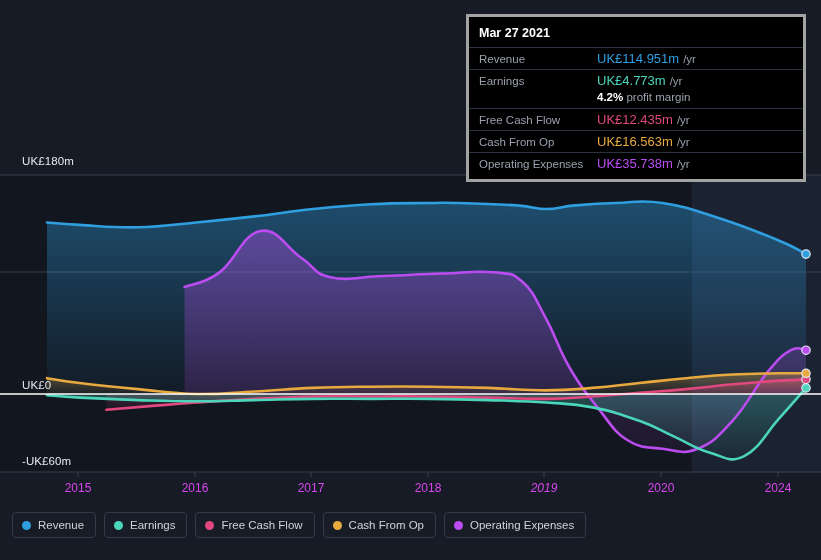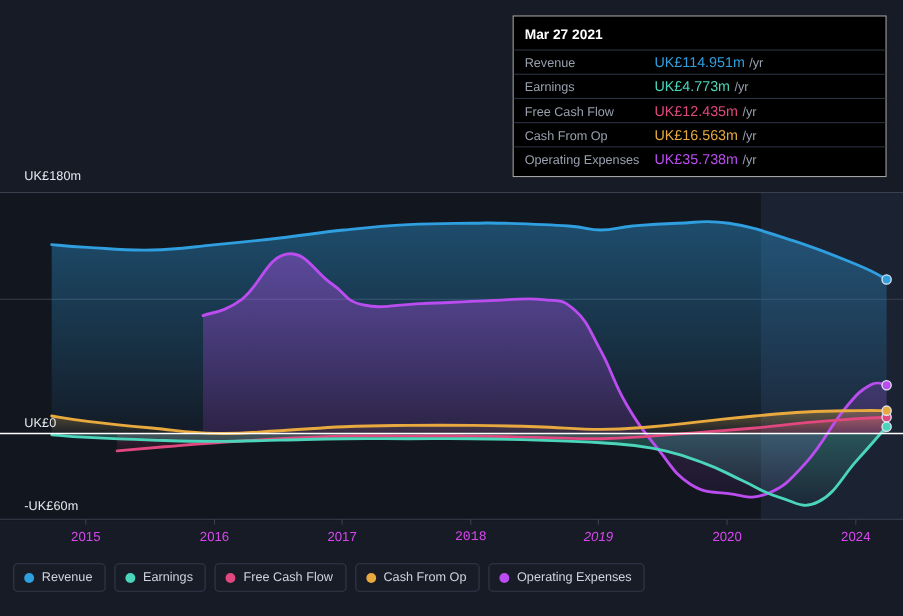--- a/index.html
+++ b/index.html
@@ -30,21 +30,21 @@
     transform: translateX(-50%);
     white-space: nowrap;
   }
 
   
   #tooltip {
     position: absolute;
     left: 466px; top: 14px;
     width: 340px;
     background: #000;
-    border: 1px solid #a3a3a3;
+    border: 3px solid #a3a3a3;
     padding: 7px 0 5px 0;
     font-size: 11.5px;
     color: #c8ccd6;
   }
   #tooltip .tt-date {
     color: #ffffff;
     font-weight: bold;
     font-size: 12.5px;
     padding: 2px 10px 7px 10px;
   }
@@ -142,40 +142,44 @@
       </svg>
   </div>
 
   <div class="y-label" style="left:22px; top:155px;">UK£180m</div>
   <div class="y-label" style="left:22px; top:379px;">UK£0</div>
   <div class="y-label" style="left:22px; top:455px;">-UK£60m</div>
 
   <div class="x-label" style="left:78px;  top:481px;">2015</div>
   <div class="x-label" style="left:195px; top:481px;text-align:right;">2016</div>
   <div class="x-label" style="left:311px; top:481px;">2017</div>
-  <div class="x-label" style="left:428px; top:481px;font-family:Liberation Mono, monospace;">2018</div>
+  <div class="x-label" style="left:428px; top:481px;">2018</div>
   <div class="x-label" style="left:544px; top:481px;font-style:italic;">2019</div>
   <div class="x-label" style="left:661px; top:481px;">2020</div>
   <div class="x-label" style="left:778px; top:481px;">2024</div>
 
   <div id="tooltip">
     <div class="tt-date">Mar 27 2021</div>
 
     <div class="tt-row">
       <span class="tt-key">Revenue</span>
       <span class="tt-val" style="color:#2f9fe0">UK£114.951m</span>
       <span class="tt-unit">/yr</span>
     </div>
 
     <div class="tt-row">
       <span class="tt-key">Earnings</span>
       <span class="tt-val" style="color:#4bd6bb">UK£4.773m</span>
       <span class="tt-unit">/yr</span>
     </div>
 
+    <div class="tt-row no-rule">
+      <span class="tt-key"></span>
+      <span class="tt-sub"><b>4.2%</b> <span>profit margin</span></span>
+    </div>
 
     <div class="tt-row">
       <span class="tt-key">Free Cash Flow</span>
       <span class="tt-val" style="color:#e0487f">UK£12.435m</span>
       <span class="tt-unit">/yr</span>
     </div>
 
     <div class="tt-row">
       <span class="tt-key">Cash From Op</span>
       <span class="tt-val" style="color:#e8a93f">UK£16.563m</span>

